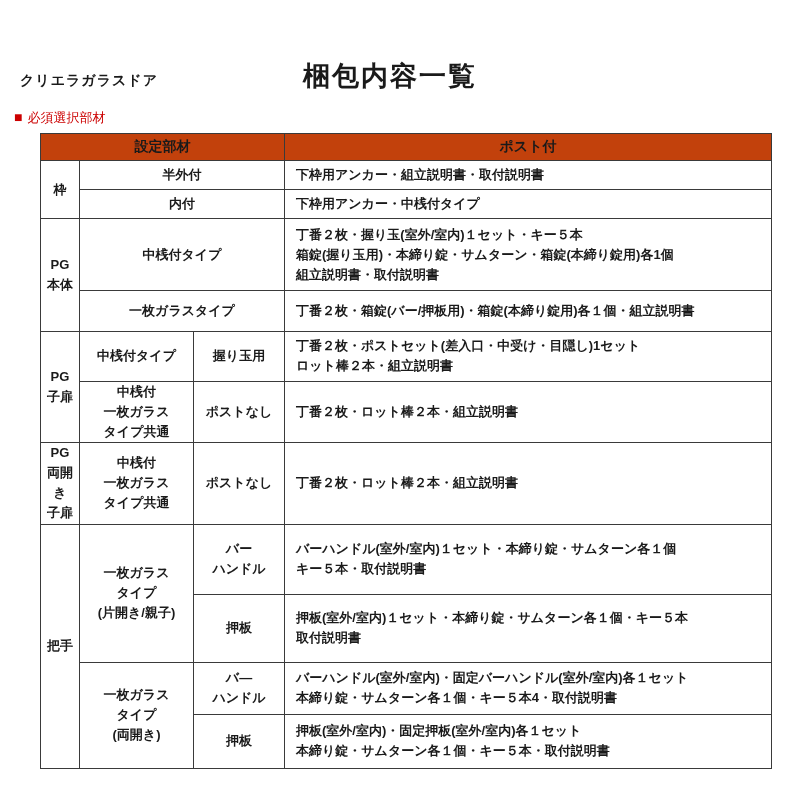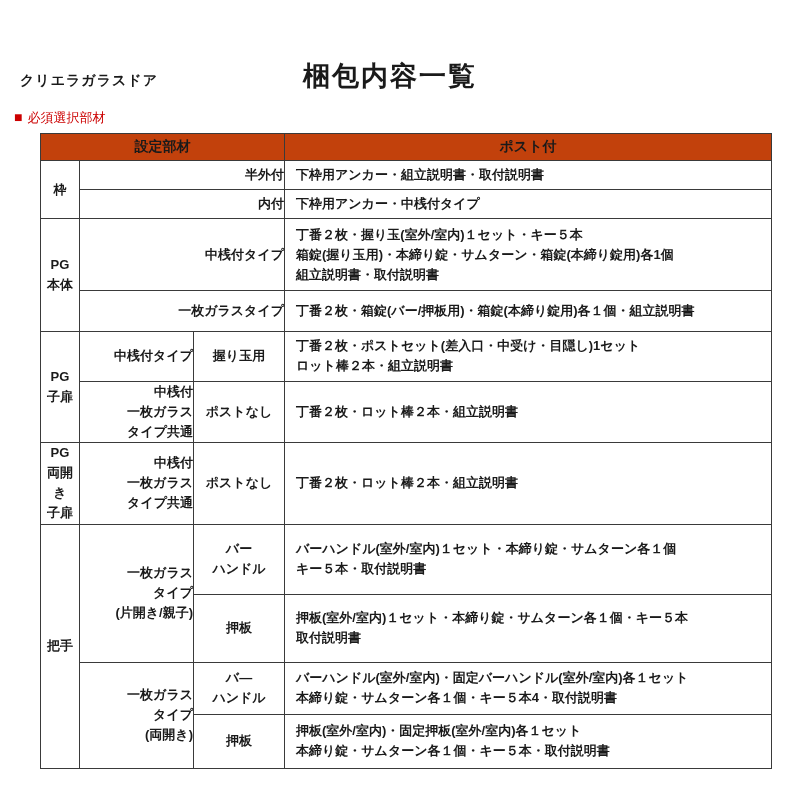--- a/index.html
+++ b/index.html
@@ -48,21 +48,21 @@
     vertical-align: middle;
     white-space: pre-line;
   }
   tr.head th {
     background: #c2410c;
     text-align: center;
     font-size: 14px;
     height: 27px;
   }
   td.group { text-align: center; }
-  td.type  { text-align: right; margin-top: 46px; }
+  td.type  { text-align: center; margin-top: 46px; }
   td.sub   { text-align: center; }
   td.contents { text-align: left; padding: 4px 11px; }
 </style>
 </head>
 <body>
 
 <div class="product-label">クリエラガラスドア</div>
 <div class="doc-title">梱包内容一覧</div>
 <div class="legend">
   <span class="marker">■</span><span>必須選択部材</span>

